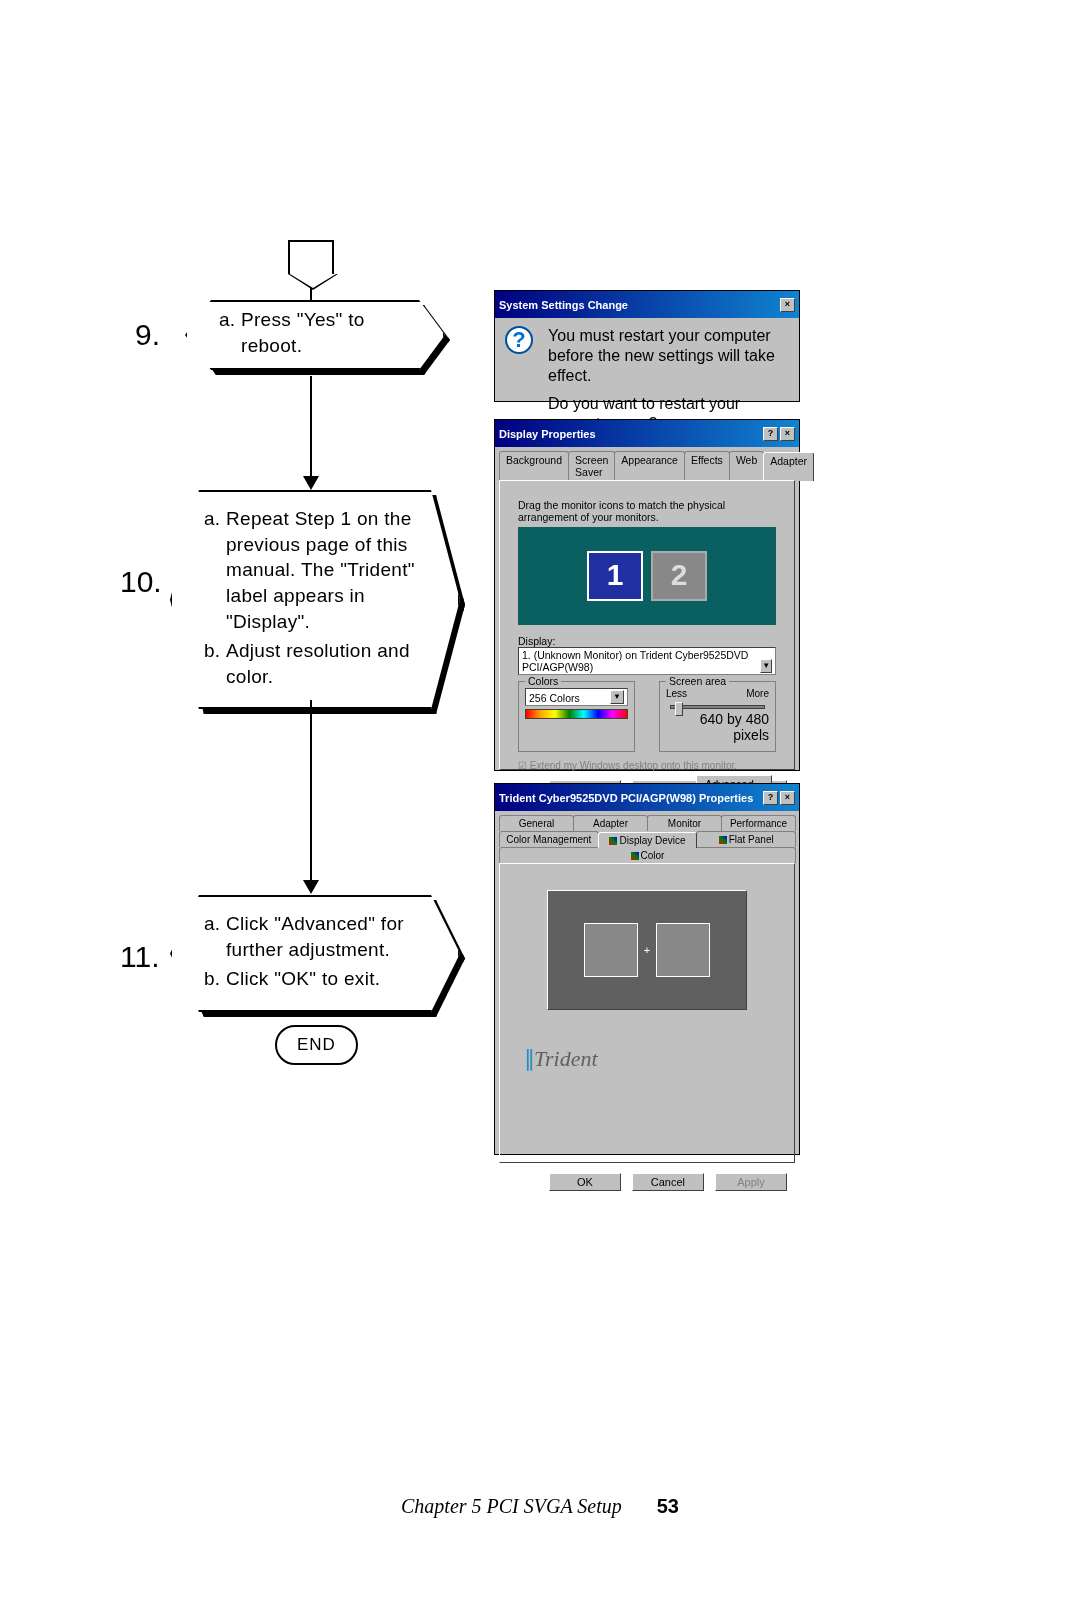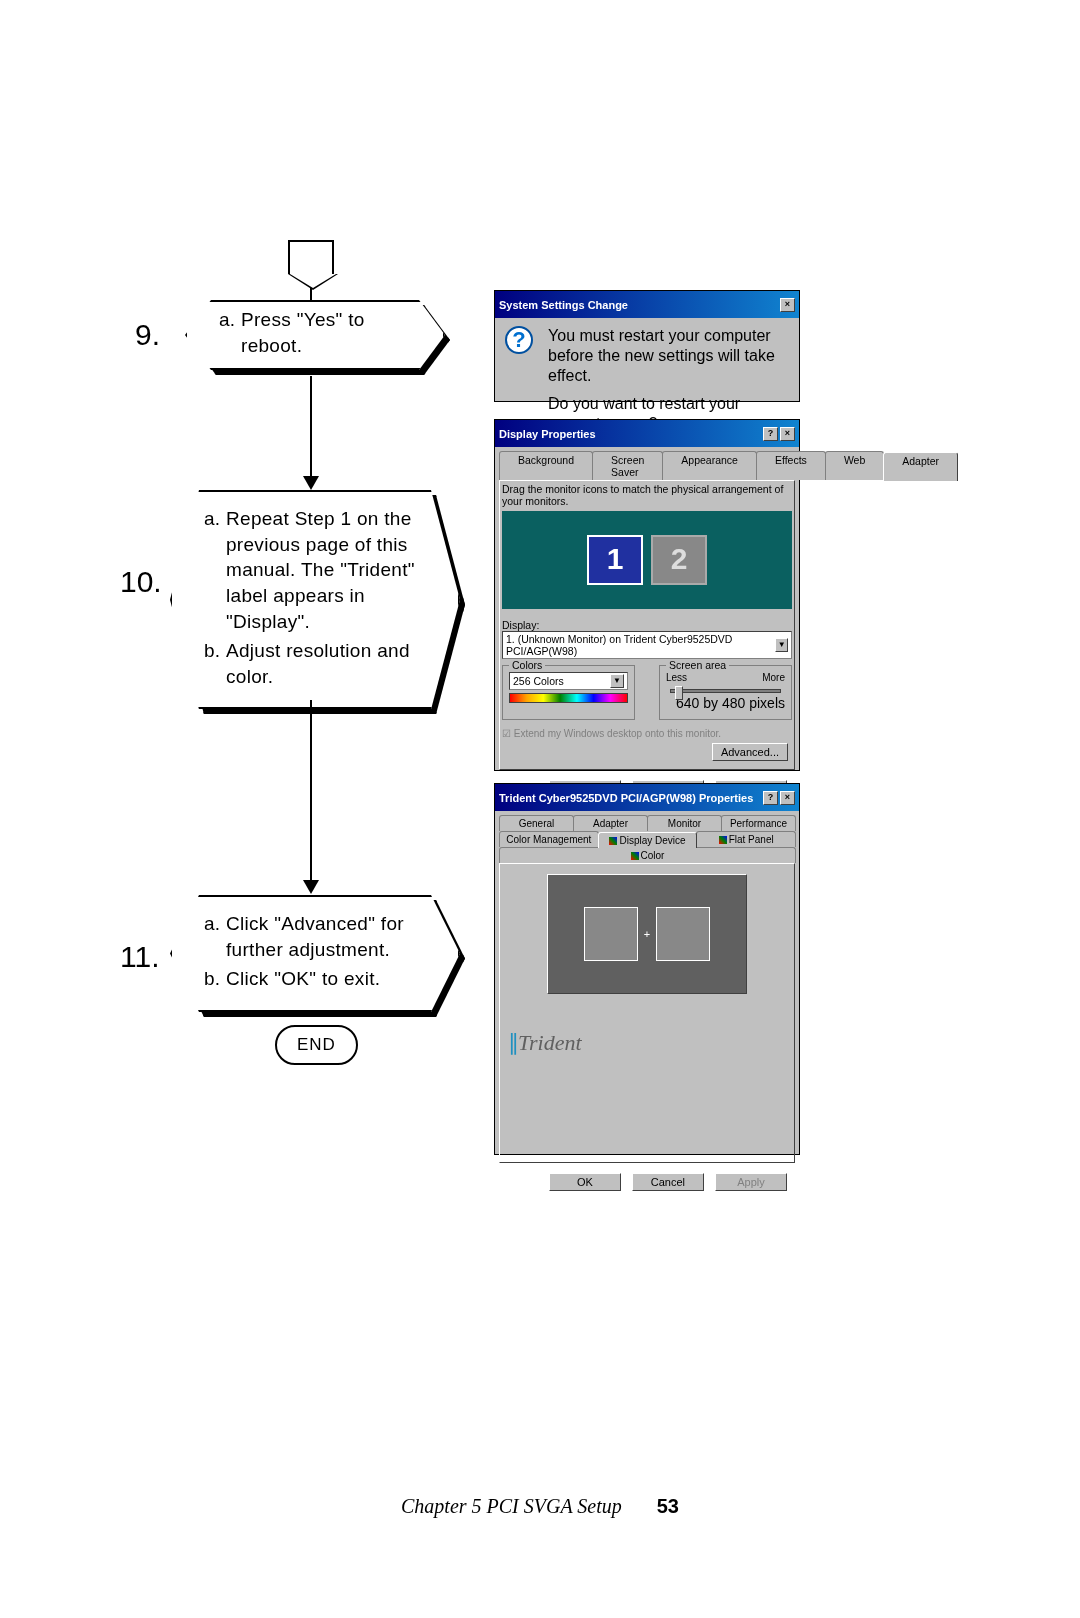--- a/index.html
+++ b/index.html
@@ -45,29 +45,29 @@
   .btnrow.right { text-align:right; padding-right:8px; padding-bottom:6px; }
 
   
   .dlg1 { left:494px; top:290px; width:306px; height:112px; }
   .qicon { width:28px; height:28px; border-radius:50%; border:2px solid #0050a0; color:#0070d0; font-size:22px; font-weight:bold; text-align:center; line-height:24px; display:inline-block; vertical-align:top; background:#fff; }
   .dlg1 .msg { display:inline-block; width:240px; margin-left:12px; font-size:16px; line-height:1.25; vertical-align:top; }
 
   
   .dlg2 { left:494px; top:419px; width:306px; height:352px; }
   .tabs { display:flex; padding:4px 4px 0 4px; font-size:10.5px; }
-  .tab { border:1px solid #808080; border-bottom:none; background:#c0c0c0; padding:2px 18px; margin-right:-1px; border-top-left-radius:3px; border-top-right-radius:3px; }
+  .tab { border:1px solid #808080; border-bottom:none; background:#c0c0c0; padding:2px 6px; margin-right:-1px; border-top-left-radius:3px; border-top-right-radius:3px; }
   .tab.active { background:#c0c0c0; border-color:#fff #404040 #c0c0c0 #fff; position:relative; top:1px; font-weight:normal; }
-  .tabcontent { border:1px solid #fff; border-right-color:#404040; border-bottom-color:#404040; margin:0 4px 4px 4px; padding:2px; height:290px; position:relative; }
+  .tabcontent { border:1px solid #fff; border-right-color:#404040; border-bottom-color:#404040; margin:0 4px 4px 4px; padding:18px; height:290px; position:relative; }
   .monitorarea { background:#0a6060; height:98px; margin:4px 0 10px 0; display:flex; align-items:center; justify-content:center; gap:8px; }
   .monbox { width:56px; height:50px; background:#2030a0; color:#fff; font-size:30px; font-weight:bold; text-align:center; line-height:44px; border:2px solid #fff; }
   .monbox.dim { background:#888; border-color:#aaa; color:#ddd; }
   .fieldset { border:1px solid #808080; padding:6px 6px 8px 6px; margin-top:6px; position:relative; font-size:10.5px; }
   .fieldset > .leg { position:absolute; top:-7px; left:6px; background:#c0c0c0; padding:0 3px; }
-  .dropdown { background:#fff; border:1px solid #808080; border-top-color:#404040; border-left-color:#404040; padding:1px 3px; font-size:10.5px; display:flex; justify-content:space-between; align-items:center; }
+  .dropdown { background:#fff; border:1px solid #808080; border-top-color:#404040; border-left-color:#404040; padding:1px 3px; font-size:10.5px; display:flex; justify-content:space-between; align-items:flex-end; }
   .dropbtn { width:14px; height:14px; background:#c0c0c0; border:1px solid #fff; border-right-color:#404040; border-bottom-color:#404040; text-align:center; font-size:8px; line-height:11px; }
   .colorstrip { height:10px; background:linear-gradient(to right,red,orange,yellow,green,cyan,blue,magenta,red); margin-top:3px; border:1px solid #404040; }
   .slider { height:4px; background:#808080; border:1px solid #404040; margin:6px 4px 2px 4px; position:relative; }
   .slider .thumb{ position:absolute; left:4px; top:-4px; width:8px; height:14px; background:#c0c0c0; border:1px solid #fff; border-right-color:#404040; border-bottom-color:#404040; }
   .halfrow { display:flex; gap:24px; }
   .halfrow > div { flex:1; }
   .chk { font-size:10px; color:#808080; margin-top:8px; }
 
   
   .dlg3 { left:494px; top:783px; width:306px; height:372px; }

